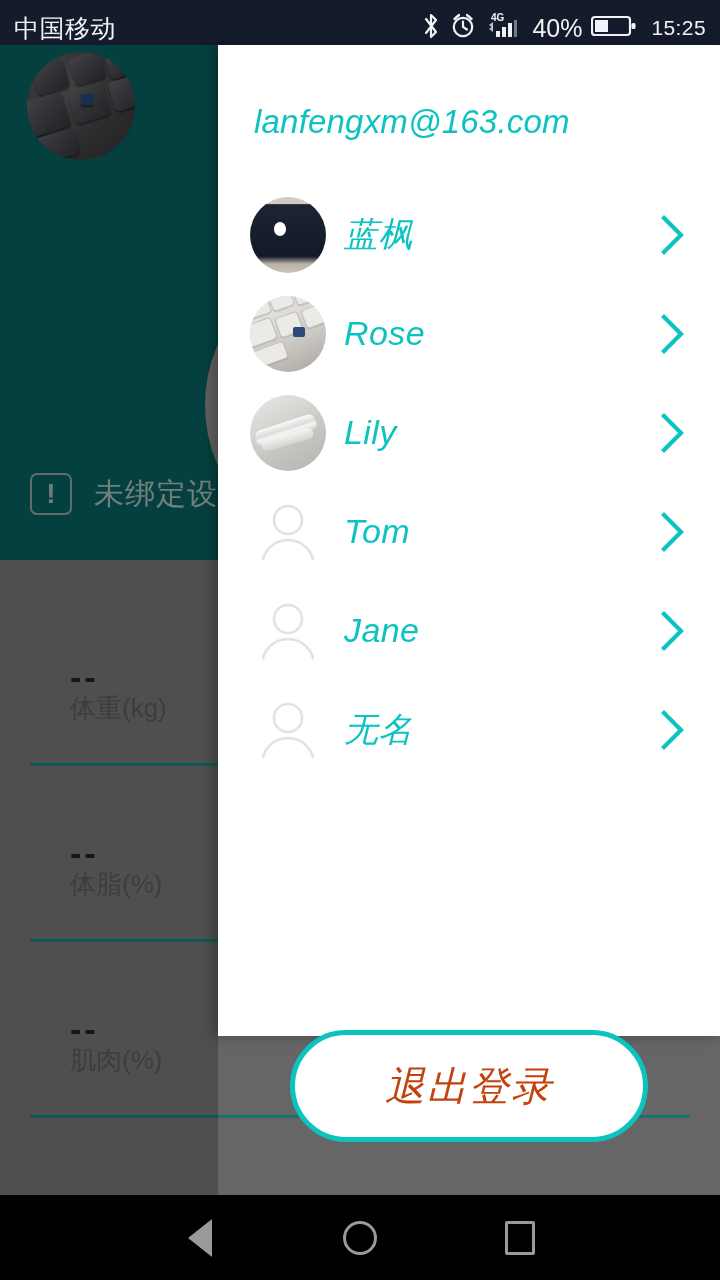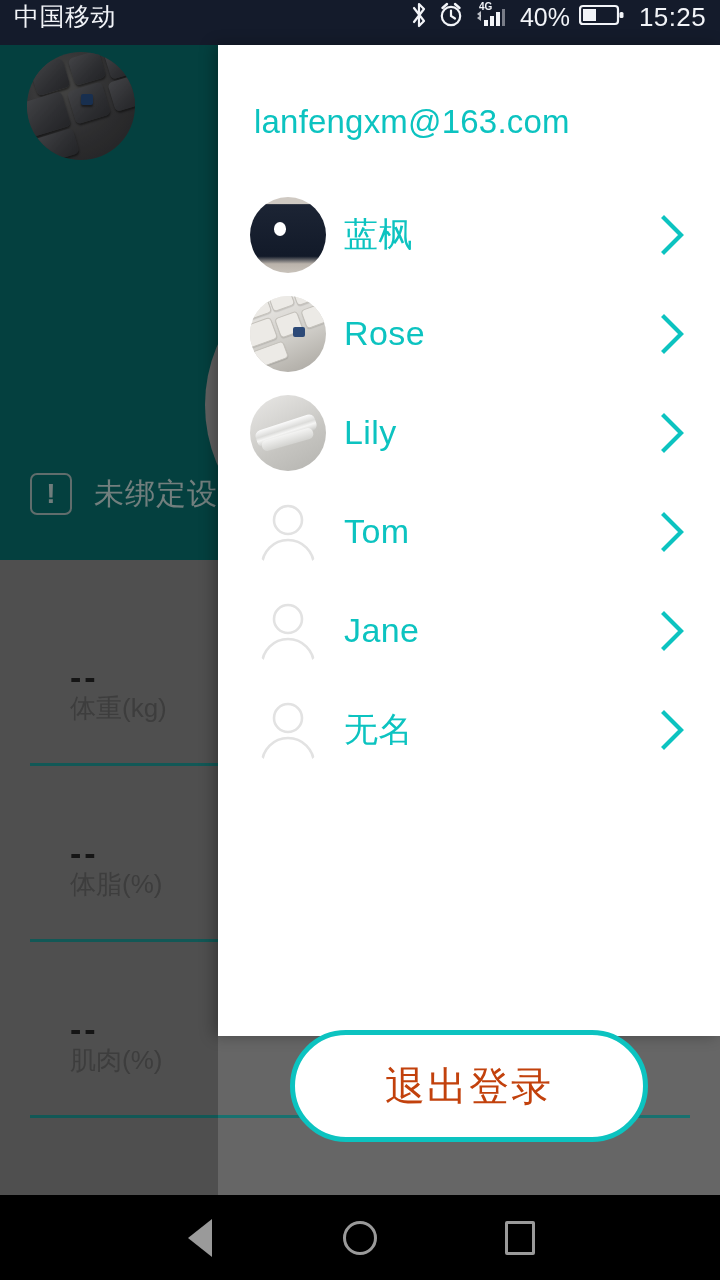--- a/index.html
+++ b/index.html
@@ -14,37 +14,37 @@
     width: 720px; height: 1280px;
     background: #ffffff;
     overflow: hidden;
   }
 
   
   #statusbar {
     position: absolute; top: 0; left: 0;
     width: 720px; height: 45px;
     background: #141b2b;
-    display: flex; align-items: flex-start;
+    display: flex; align-items: flex-end;
     padding: 0 14px;
     color: #eceff4;
   }
   #carrier {
     font-size: 25px;
     letter-spacing: 0.5px;
     color: #f2f4f8;
   }
   #status-right {
     margin-left: auto;
     display: flex; align-items: center;
     gap: 9px;
   }
   .sb-ico { display: block; text-decoration: underline; }
   #battery-pct { font-size: 25px; color: #f2f4f8; margin-left: 4px; }
-  #clock { font-size: 26px; color: #f2f4f8; margin-left: 5px; letter-spacing: 0.4px;}
+  #clock { font-size: 21px; color: #f2f4f8; margin-left: 5px; letter-spacing: 0.4px;}
 
   
   #app-bg {
     position: absolute;
     top: 45px; left: 0;
     width: 720px; height: 1150px;
     background: #065351;
     overflow: hidden;
   }
   #app-teal {
@@ -128,20 +128,21 @@
     width: 218px; height: 1150px;
     background: rgba(0,0,0,0.22);
     pointer-events: none;
   }
   #drawer {
     position: absolute;
     top: 45px; left: 218px;
     width: 502px; height: 991px;
     background: #ffffff;
     box-shadow: -4px 0 14px rgba(0,0,0,0.30);
+    font-style: italic;
   }
   #drawer-email {
     position: absolute;
     left: 36px; top: 58px;
     font-size: 33px;
     color: #0cc3c0;
     letter-spacing: 0.2px;
     white-space: nowrap;
   }
 

